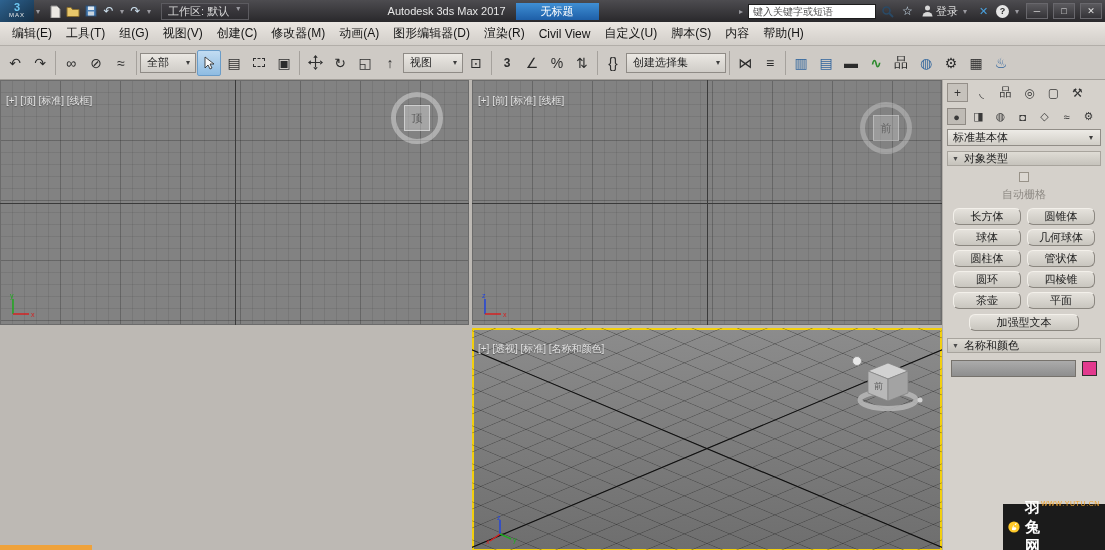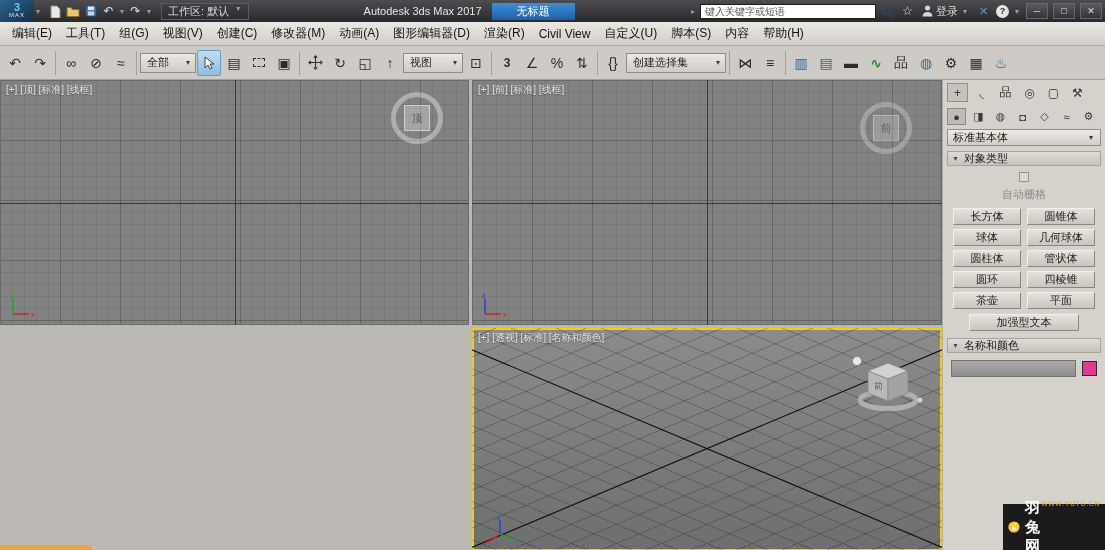--- a/index.html
+++ b/index.html
@@ -11,21 +11,21 @@
 .logo{width:34px;height:22px;background:linear-gradient(145deg,#2e6390,#142e45);display:flex;flex-direction:column;align-items:center;justify-content:center;color:#fff;cursor:default;}
 .logo .three{font-size:11px;font-weight:bold;color:#6cc8f2;line-height:9px;}
 .logo .max{font-size:6px;letter-spacing:1px;color:#e8e8e8;line-height:7px;}
 .caret{font-size:8px;color:#9a9aa0;padding:0 2px;}
 .qat{display:flex;align-items:center;gap:1px;padding:0 4px;}
 .tbtn{min-width:17px;height:18px;display:flex;align-items:center;justify-content:center;font-size:12px;color:#cfe2f0;}
 .ws-drop{display:flex;align-items:flex-start;gap:5px;border:1px solid #5c5b60;background:linear-gradient(#413f44,#2d2c30);height:17px;padding:0 6px;color:#d8d8d8;margin-left:4px;}
 .title-center{flex:1;display:flex;align-items:center;justify-content:center;gap:10px;color:#e6e6e6;white-space:nowrap;}
 .doc-badge{background:linear-gradient(#3f8fd4,#1e5fa8);padding:1px 25px;color:#fff;}
 .search-wrap{display:flex;align-items:center;gap:3px;padding-right:3px;}
-.search-input{width:176px;height:15px;font-size:10px;border:1px solid #1d1d1d;background:#fff;padding:0 4px;font-family:inherit;}
+.search-input{width:128px;height:15px;font-size:10px;border:1px solid #1d1d1d;background:#fff;padding:0 4px;font-family:inherit;}
 .search-input::placeholder{color:#555;}
 .signin{display:flex;align-items:center;gap:3px;color:#dcdcdc;font-size:11px;padding:0 3px;}
 .comm{color:#49a0dc;font-weight:bold;font-size:11px;}
 .help-circle{width:13px;height:13px;border-radius:50%;background:#e6e6e6;color:#2c2c2c;font-size:9px;font-weight:bold;display:flex;align-items:center;justify-content:center;margin:0 1px;}
 .win-btn{width:22px;height:16px;border:1px solid #68676c;background:linear-gradient(#5b5a5e,#343337);display:flex;align-items:center;justify-content:center;font-size:9px;color:#e0e0e0;margin-left:2px;}
 
 
 .menubar{flex:0 0 23px;background:linear-gradient(#eae6e1,#d2cec9);display:flex;align-items:center;font-size:12px;color:#141414;padding-left:5px;border-bottom:1px solid #b2aea9;white-space:nowrap;}
 .menu-item{padding:3px 7px;}
 
@@ -50,21 +50,21 @@
   linear-gradient(to bottom,rgba(35,35,35,.22) 1px,transparent 1px),
   linear-gradient(to right,rgba(55,55,55,.13) 1px,transparent 1px),
   linear-gradient(to bottom,rgba(55,55,55,.13) 1px,transparent 1px);
  background-size:60px 60px,60px 60px,12px 12px,12px 12px;}
 .viewport.persp{background:linear-gradient(#8c8c8c,#6e6e6e);}
 .viewport.active{box-shadow:inset 0 0 0 2px #f2cf0e;}
 .split-v{grid-row:1/4;grid-column:2;background:#bdb9b4;}
 .split-h{grid-row:2;grid-column:1/4;background:#bdb9b4;}
 .vp-axis-h{position:absolute;left:0;right:0;top:50%;height:1px;background:#3a3a3a;}
 .vp-axis-v{position:absolute;top:0;bottom:0;left:50%;width:1px;background:#3a3a3a;}
-.vp-label{position:absolute;top:3px;left:6px;font-size:10px;color:#e4e4e4;text-shadow:0 1px 1px rgba(0,0,0,.35);z-index:5;}
+.vp-label{position:absolute;top:14px;left:6px;font-size:10px;color:#e4e4e4;text-shadow:0 1px 1px rgba(0,0,0,.35);z-index:5;}
 .vc{position:absolute;z-index:4;}
 .vc-ring{width:52px;height:52px;border:5px solid rgba(238,238,238,.42);border-radius:50%;position:relative;}
 .vc-face{position:absolute;left:50%;top:50%;transform:translate(-50%,-50%);width:26px;height:26px;background:rgba(208,208,208,.45);border:1px solid rgba(248,248,248,.5);display:flex;align-items:center;justify-content:center;font-size:11px;color:rgba(70,70,70,.8);}
 .vc.faint{opacity:.72;}
 .tripod{position:absolute;left:6px;bottom:4px;z-index:4;}
 .persp-plane{position:absolute;left:235px;top:120px;width:960px;height:960px;margin:-480px 0 0 -480px;transform:scale(1,.42) rotate(45deg);
  background-image:linear-gradient(to right,rgba(22,22,22,.35) 1px,transparent 1px),linear-gradient(to bottom,rgba(22,22,22,.35) 1px,transparent 1px);
  background-size:32px 32px;}
 .gx{position:absolute;left:0;right:0;top:50%;height:2px;background:#101010;}
 .gy{position:absolute;top:0;bottom:0;left:50%;width:2px;background:#101010;}
@@ -77,21 +77,21 @@
 .cp-tab.active{background:#c6c2bc;border:1px solid #948f89;}
 .cp-sub{width:19px;height:17px;display:flex;align-items:center;justify-content:center;font-size:11px;color:#3a3a3a;}
 .cp-sub.active{background:#bfbbb5;border:1px solid #8f8a84;}
 .cp-drop{margin:1px 4px 2px;height:17px;border:1px solid #918d87;background:linear-gradient(#edebe6,#d1cec7);display:flex;align-items:center;justify-content:space-between;padding:0 5px;}
 .cp-drop .caret{color:#3c3c3c;}
 .rollout{margin:3px 4px 0;height:15px;background:linear-gradient(#dfdcd5,#c6c3bc);border:1px solid #a8a49d;display:flex;align-items:center;padding:0 4px;gap:5px;font-size:11px;}
 .rollout .tri{font-size:7px;color:#4c4c4c;padding:0;}
 .autogrid{display:flex;align-items:center;justify-content:center;gap:5px;color:#8f8b85;margin:6px 0 1px;flex-direction:column;}
 .cb{width:10px;height:10px;border:1px solid #989288;background:#dcd8d2;display:inline-block;}
 .btn-grid{display:grid;grid-template-columns:1fr 1fr;gap:4px 6px;padding:5px 10px 4px;}
-.cp-btn{height:17px;background:linear-gradient(#e5e2dc,#c9c6bf);border:1px solid;border-color:#f3f0ea #8b8780 #8b8780 #f3f0ea;border-radius:1px;font-size:11px;color:#1c1c1c;font-family:inherit;display:flex;align-items:center;justify-content:center;cursor:default;}
+.cp-btn{height:17px;background:linear-gradient(#e5e2dc,#c9c6bf);border:1px solid;border-color:#f3f0ea #8b8780 #8b8780 #f3f0ea;border-radius:6px;font-size:11px;color:#1c1c1c;font-family:inherit;display:flex;align-items:center;justify-content:center;cursor:default;}
 .cp-btn.wide{grid-column:1/3;margin:1px 16px 0;}
 .name-row{display:flex;align-items:center;gap:6px;padding:7px 8px;}
 .name-field{flex:1;height:17px;background:linear-gradient(#ababab,#8e8e8e);border:1px solid #76726c;}
 .swatch{width:15px;height:15px;border:1px solid #2e2e2e;}
 
 
 .watermark{position:absolute;right:0;bottom:0;width:102px;height:46px;background:#1b1b1b;display:flex;align-items:center;gap:5px;padding:4px 5px;z-index:40;}
 .wm-col{display:flex;flex-direction:row;}
 .wm-site{font-size:15px;font-weight:bold;color:#fff;letter-spacing:1px;border-bottom:2px solid #a8352c;line-height:19px;}
 .wm-url{font-size:7px;color:#f0a32c;letter-spacing:.6px;margin-top:2px;}

